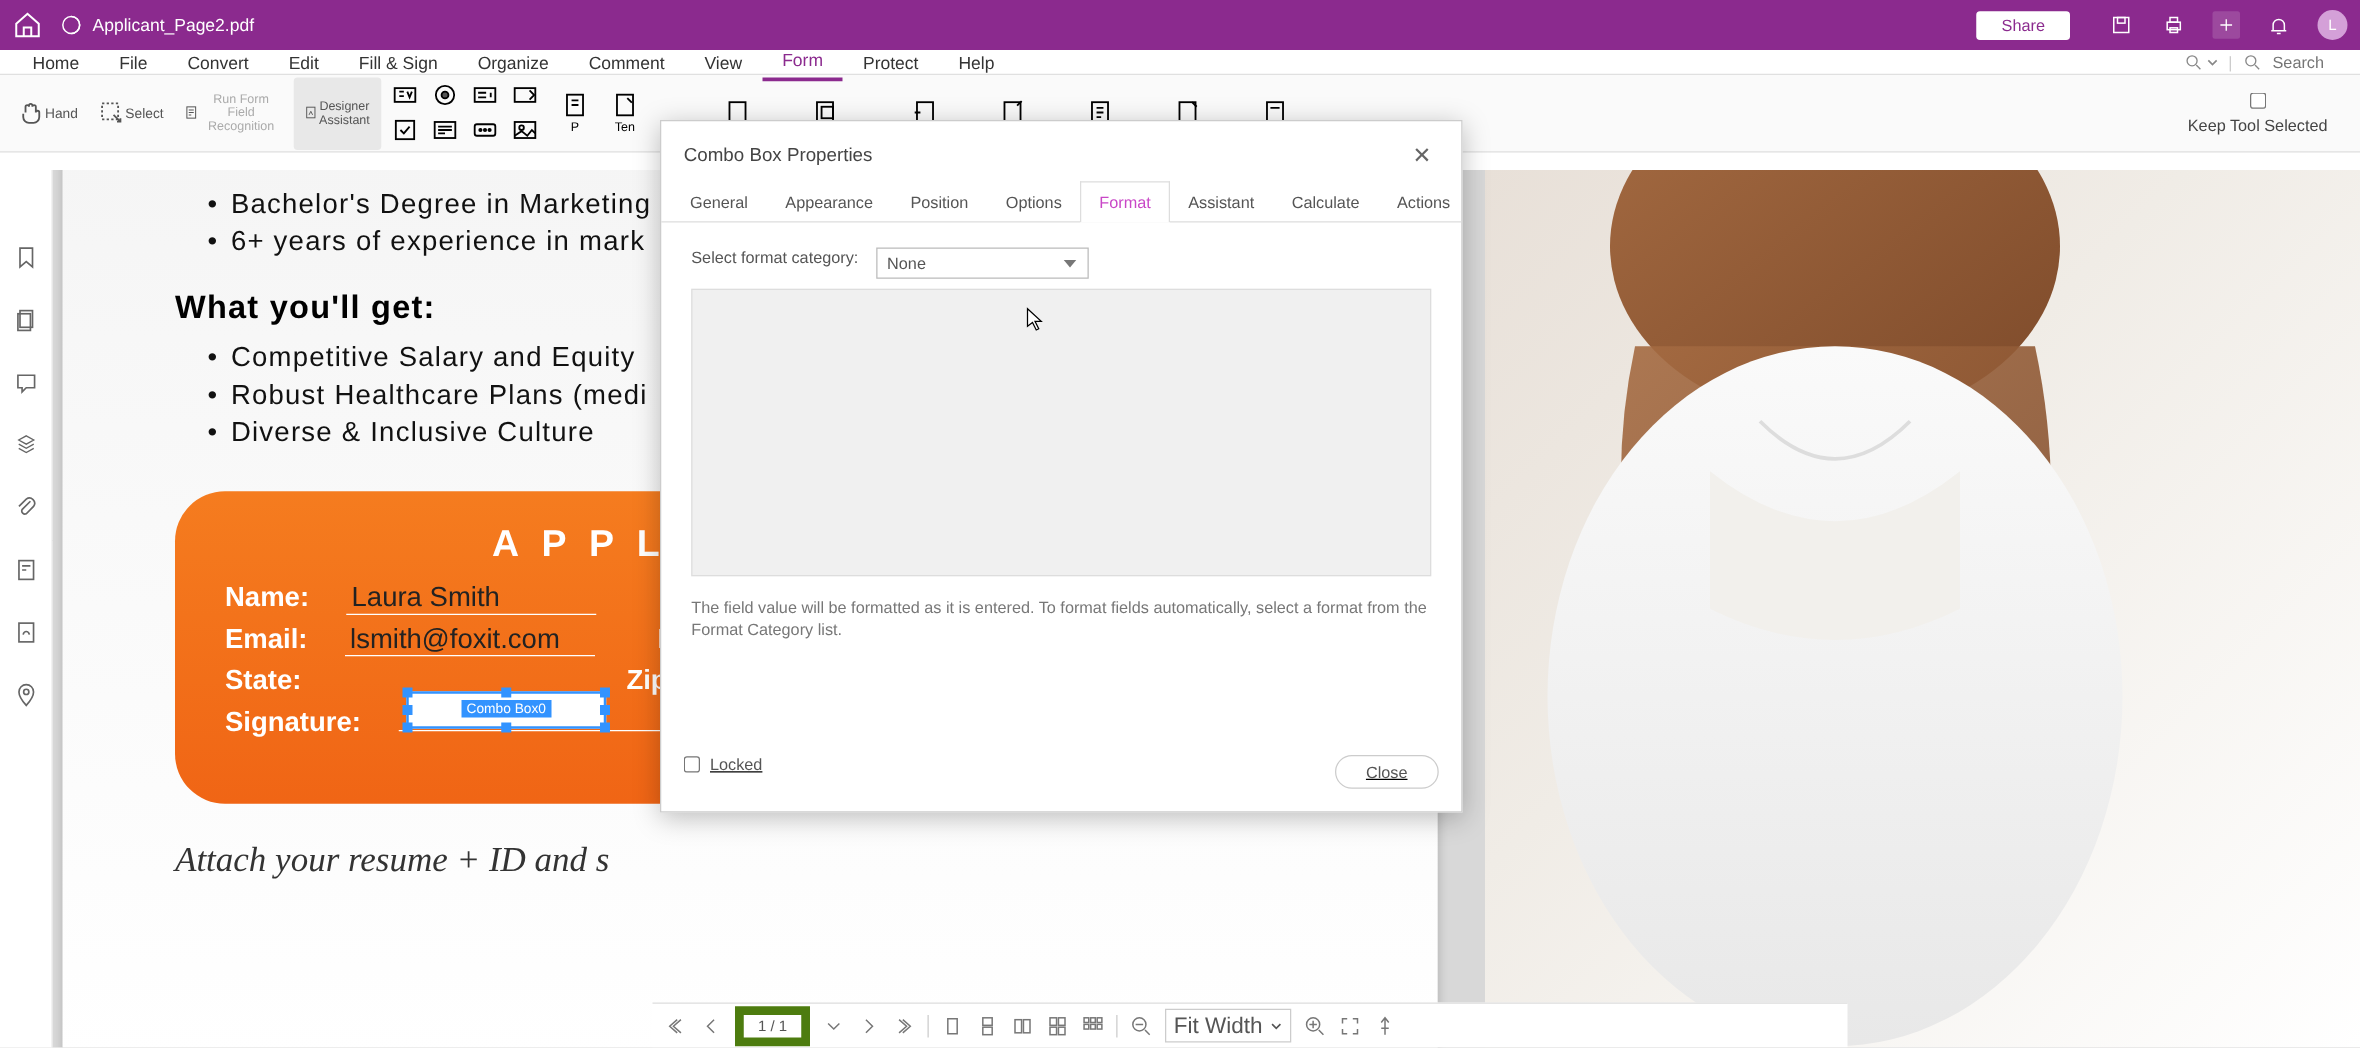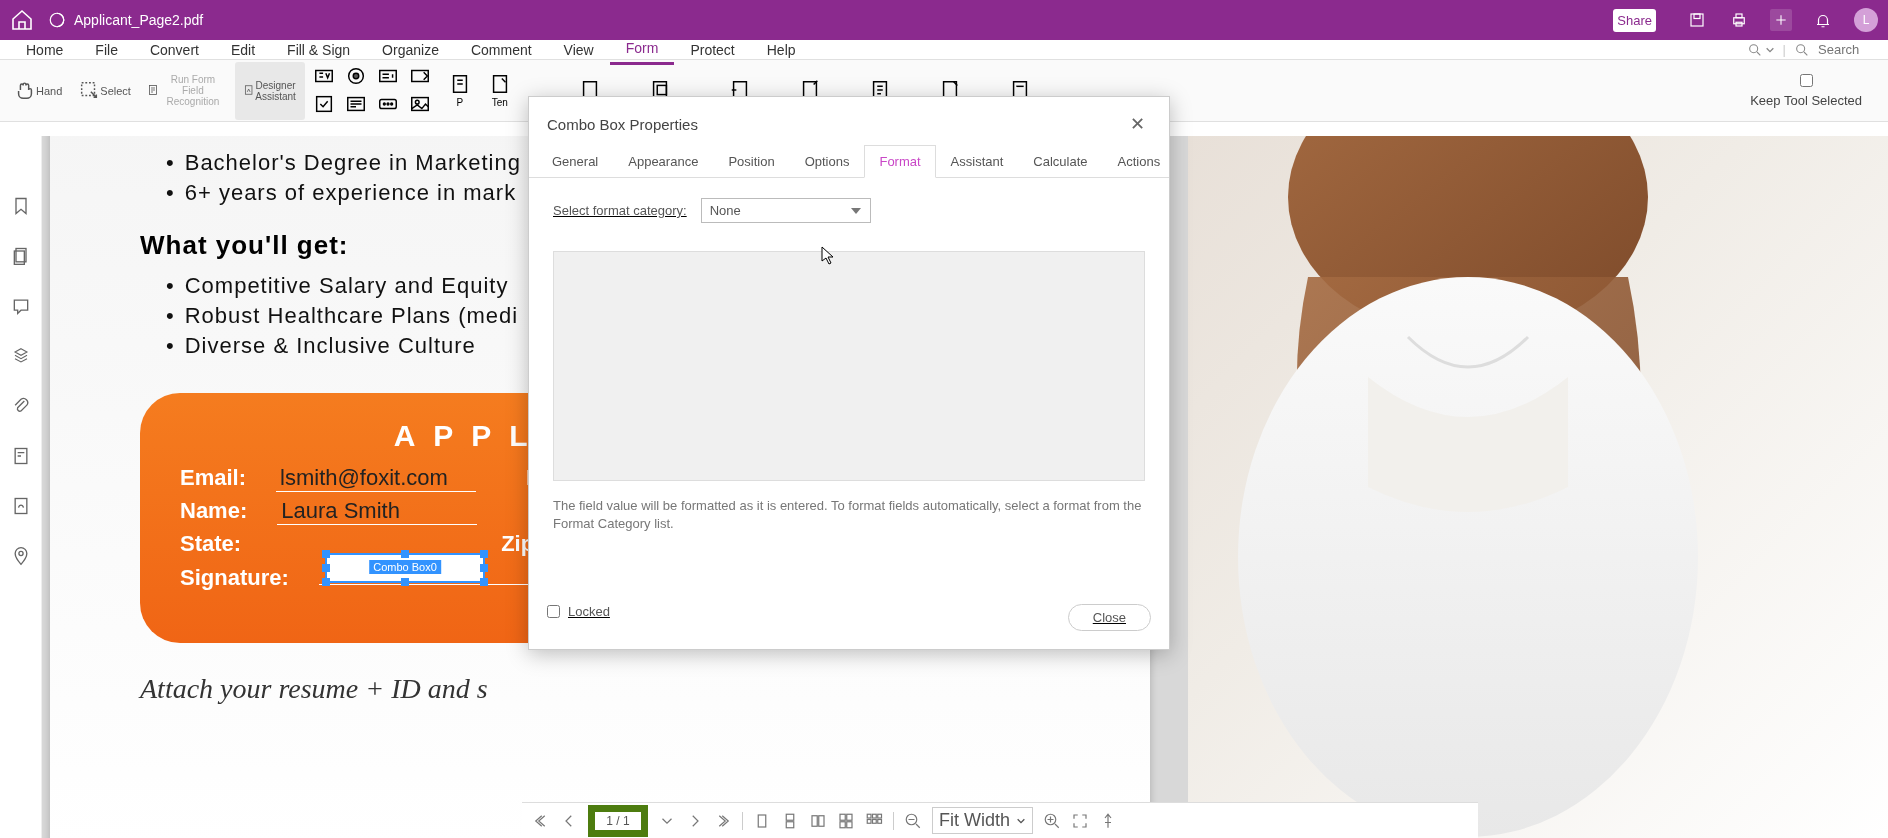--- a/index.html
+++ b/index.html
@@ -4,21 +4,21 @@
 <style>
 * { box-sizing: border-box; margin: 0; padding: 0; font-family: 'Segoe UI', Arial, sans-serif; }
 body { width: 1888px; height: 838px; overflow: hidden; background: #fff; position: relative; }
 
 
 .titlebar { height: 40px; background: #8B2A8E; display: flex; align-items: center; padding: 0 10px; color: #fff; }
 .titlebar .home-ico { width: 24px; height: 24px; margin-right: 14px; }
 .titlebar .file-ico { width: 18px; height: 18px; margin-right: 8px; }
 .titlebar .file-name { font-size: 14px; flex: 0 0 auto; }
 .titlebar .spacer { flex: 1; }
-.titlebar .share-btn { background: #fff; color: #8B2A8E; padding: 4px 4px; border-radius: 3px; font-size: 13px; margin-right: 20px; cursor: pointer; text-align: center; }
+.titlebar .share-btn { background: #fff; color: #8B2A8E; padding: 4px 20px; border-radius: 3px; font-size: 13px; margin-right: 20px; cursor: pointer; text-align: center; }
 .titlebar .tb-icon { width: 22px; height: 22px; margin: 0 10px; cursor: pointer; display: inline-flex; align-items: center; justify-content: center; }
 .titlebar .avatar { width: 24px; height: 24px; border-radius: 50%; background: #D4A0D8; margin-left: 10px; display: flex; align-items: center; justify-content: center; font-size: 12px; }
 
 
 .menubar { height: 20px; display: flex; align-items: center; padding: 0 10px; border-bottom: 1px solid #e0e0e0; }
 .menubar .menu-item { padding: 6px 16px; font-size: 14px; color: #333; cursor: pointer; }
 .menubar .menu-item.active { color: #8B2A8E; border-bottom: 3px solid #8B2A8E; font-weight: 500; }
 .menubar .search-box { margin-left: auto; display: flex; align-items: center; gap: 8px; color: #888; font-size: 13px; }
 .menubar .search-ico-group { display: flex; align-items: center; gap: 2px; }
 
@@ -74,21 +74,21 @@
 .photo-panel svg { width: 100%; height: 100%; }
 
 
 .modal { position: absolute; left: 528px; top: 96px; width: 642px; height: 554px; background: #fff; box-shadow: 0 4px 20px rgba(0,0,0,0.25); border: 1px solid #ccc; z-index: 100; display: flex; flex-direction: column; }
 .modal .m-title { padding: 16px 18px 10px 18px; font-size: 15px; color: #444; display: flex; align-items: center; }
 .modal .m-close { margin-left: auto; font-size: 18px; color: #666; cursor: pointer; padding: 0 6px; }
 .modal .m-tabs { display: flex; border-bottom: 1px solid #ddd; padding: 0 8px; }
 .modal .m-tab { padding: 8px 14px; font-size: 13px; color: #555; cursor: pointer; border: 1px solid transparent; border-bottom: none; }
 .modal .m-tab.active { color: #C947C7; border: 1px solid #ddd; border-bottom: 1px solid #fff; margin-bottom: -1px; background: #fff; }
 .modal .m-body { padding: 20px 24px; flex: 1; display: flex; flex-direction: column; }
-.modal .frm-row { display: flex; align-items: center; gap: 14px; margin-bottom: 28px; text-decoration: underline; }
+.modal .frm-row { display: flex; gap: 14px; margin-bottom: 8px; }
 .modal .frm-label { font-size: 13px; color: #555; }
 .modal .frm-select { width: 170px; padding: 4px 8px; border: 1px solid #bbb; font-size: 13px; background: #fff; color: #555; cursor: pointer; appearance: none; position: relative; }
 .modal .select-wrap { position: relative; display: inline-block; }
 .modal .select-wrap::after { content: ""; position: absolute; right: 10px; top: 10px; border-left: 5px solid transparent; border-right: 5px solid transparent; border-top: 6px solid #777; pointer-events: none; }
 .modal .gray-area { background: #f0f0f0; height: 230px; border: 1px solid #ddd; margin-bottom: 16px; }
 .modal .hint-txt { font-size: 13px; color: #777; line-height: 1.4; }
 .modal .m-footer { padding: 10px 18px 18px 18px; display: flex; align-items: flex-start; text-decoration: underline; }
 .modal .lock-cb { display: flex; align-items: center; gap: 8px; font-size: 13px; color: #555; }
 .modal .close-btn { margin-left: auto; padding: 5px 24px; border: 1px solid #ccc; border-radius: 14px; font-size: 13px; color: #555; cursor: pointer; background: #fff; }
 
@@ -373,27 +373,27 @@
     <div class="section-h">What you'll get:</div>
     <div class="bullet-list">
       <div class="bullet-line">Competitive Salary and Equity</div>
       <div class="bullet-line">Robust Healthcare Plans (medi</div>
       <div class="bullet-line">Diverse &amp; Inclusive Culture</div>
     </div>
 
     <div class="apply-box">
       <div class="apply-title">APPLY N</div>
       <div class="frow">
+        <span class="flabel">Name:</span>
+        <span class="fval">Laura Smith</span>
+      </div>
+      <div class="frow">
         <span class="flabel">Email:</span>
         <span class="fval">lsmith@foxit.com</span>
         <span class="flabel" style="margin-left:20px;">Dat</span>
-      </div>
-      <div class="frow">
-        <span class="flabel">Name:</span>
-        <span class="fval">Laura Smith</span>
       </div>
       <div class="frow" style="position:relative;">
         <span class="flabel">State:</span>
         <span style="width:180px;"></span>
         <span class="flabel" style="margin-left:20px;">Zip Cod</span>
       </div>
       <div class="frow">
         <span class="flabel">Signature:</span>
         <span class="underline"></span>
       </div>

